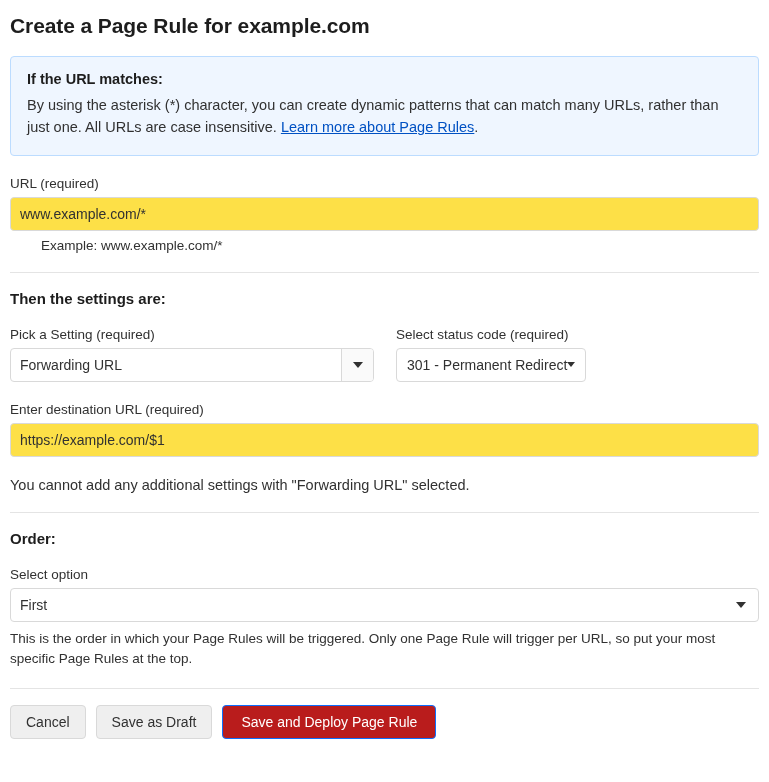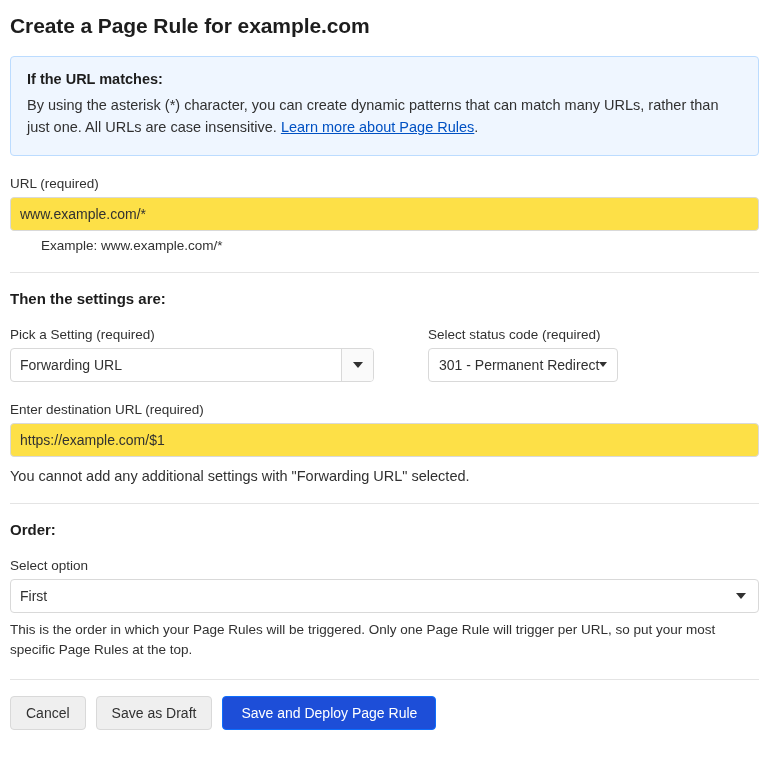--- a/index.html
+++ b/index.html
@@ -90,21 +90,21 @@
     color: #1d1d1d;
     margin: 17px 0 0 0;
   }
 
   .two-col {
     display: flex;
     gap: 22px;
     margin-top: 0;
   }
   .col-left { width: 364px; }
-  .col-right { flex: 1; margin-left: 32px; }
+  .col-right { flex: 1; }
 
   
   .select-box {
     display: flex;
     align-items: stretch;
     border: 1px solid #d9d9d9;
     border-radius: 4px;
     height: 34px;
     background: #fff;
     overflow: hidden;
@@ -164,21 +164,21 @@
     padding: 0 12px 0 9px;
     background: #fff;
     cursor: pointer;
     width: 100%;
   }
   .wide-select .value { font-size: 14px; color: #313131; }
 
   .note {
     font-size: 14.5px;
     color: #313131;
-    margin-top: 11px;
+    margin-top: 20px;
   }
   .order-helper {
     font-size: 13.5px;
     color: #313131;
     margin-top: 7px;
     line-height: 1.5;
     max-width: 740px;
   }
 
   .footer {
@@ -199,21 +199,21 @@
     align-items: center;
     justify-content: center;
   }
   .btn-secondary {
     background: #efefef;
     border-color: #d9d9d9;
     color: #313131;
     text-align: right;
   }
   .btn-primary {
-    background: #1d4ed8;
+    background: #b91c1c;
     color: #ffffff;
     border-color: #0d6efd;
     font-weight: normal;
     padding: 0 18px;
   }
 </style>
 </head>
 <body>
 
 <div class="page">

